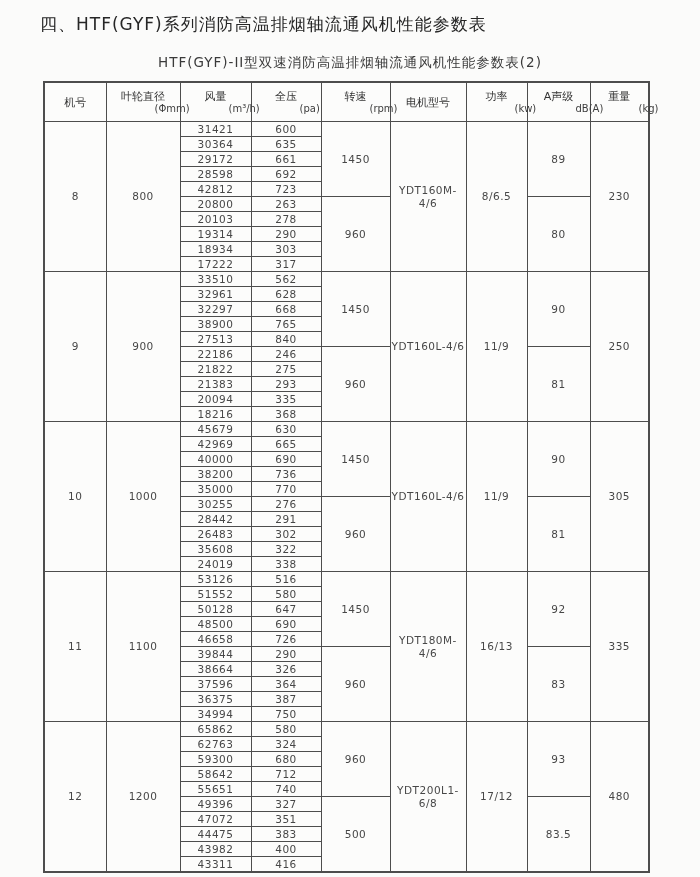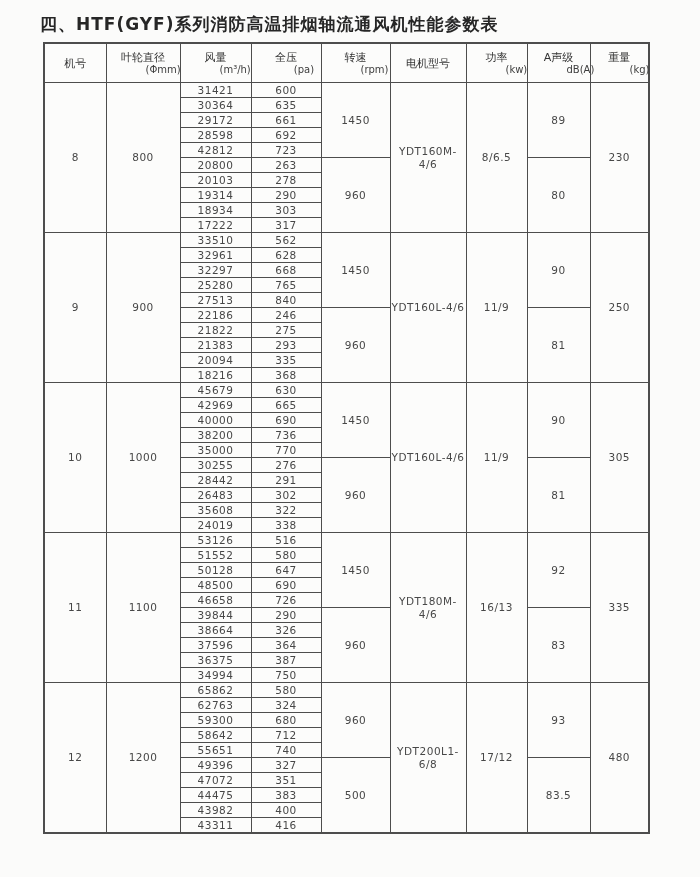--- a/index.html
+++ b/index.html
@@ -11,23 +11,23 @@
   }
   .page {
     width: 700px;
     height: 877px;
     box-sizing: border-box;
     padding-top: 10px;
     background: #fbfbfa;
     overflow: hidden;
   }
   .doc-title {
-    margin: 2px 0 6px 40px;
+    margin: 2px 0 17px 40px;
     font-size: 17px;
-    font-weight: bold;
+    font-weight: normal;
     color: #262626;
     letter-spacing: 1px;
     line-height: 24px;
   }
   .doc-subtitle {
     margin: 16px 0 10px 0;
     text-align: center;
     font-size: 13.5px;
     font-weight: normal;
     color: #3a3a3a;
@@ -47,21 +47,21 @@
   table.fan-table {
     border-width: 2px;
   }
   th {
     height: 36px;
     font-size: 11px;
     font-weight: normal;
     color: #333;
     text-align: center;
     vertical-align: middle;
-    padding: 1px 3px;
+    padding: 1px 12px;
     line-height: 13px;
   }
   th .unit {
     font-size: 10px;
     color: #3d3d3d;
     line-height: 12px;
     margin-left: 36px;
   }
   td {
     height: 14px;
@@ -72,20 +72,21 @@
     line-height: 13px;
     color: #474747;
     letter-spacing: 0.5px;
   }
 </style>
 </head>
 <body>
 
 <div class="page">
   <h1 class="doc-title">四、HTF(GYF)系列消防高温排烟轴流通风机性能参数表</h1>
+  <h2 class="doc-subtitle">HTF(GYF)-II型双速消防高温排烟轴流通风机性能参数表(2)</h2>
 
   <table class="fan-table">
     <colgroup>
       <col style="width:62px">
       <col style="width:74px">
       <col style="width:71px">
       <col style="width:70px">
       <col style="width:69px">
       <col style="width:76px">
       <col style="width:61px">
@@ -193,21 +194,21 @@
         </tr>
         <tr>
           <td>32961</td>
           <td>628</td>
         </tr>
         <tr>
           <td>32297</td>
           <td>668</td>
         </tr>
         <tr>
-          <td>25280</td>
+          <td>38900</td>
           <td>765</td>
         </tr>
         <tr>
           <td>27513</td>
           <td>840</td>
         </tr>
         <tr>
           <td>22186</td>
           <td>246</td>
           <td rowspan="5">960</td>

